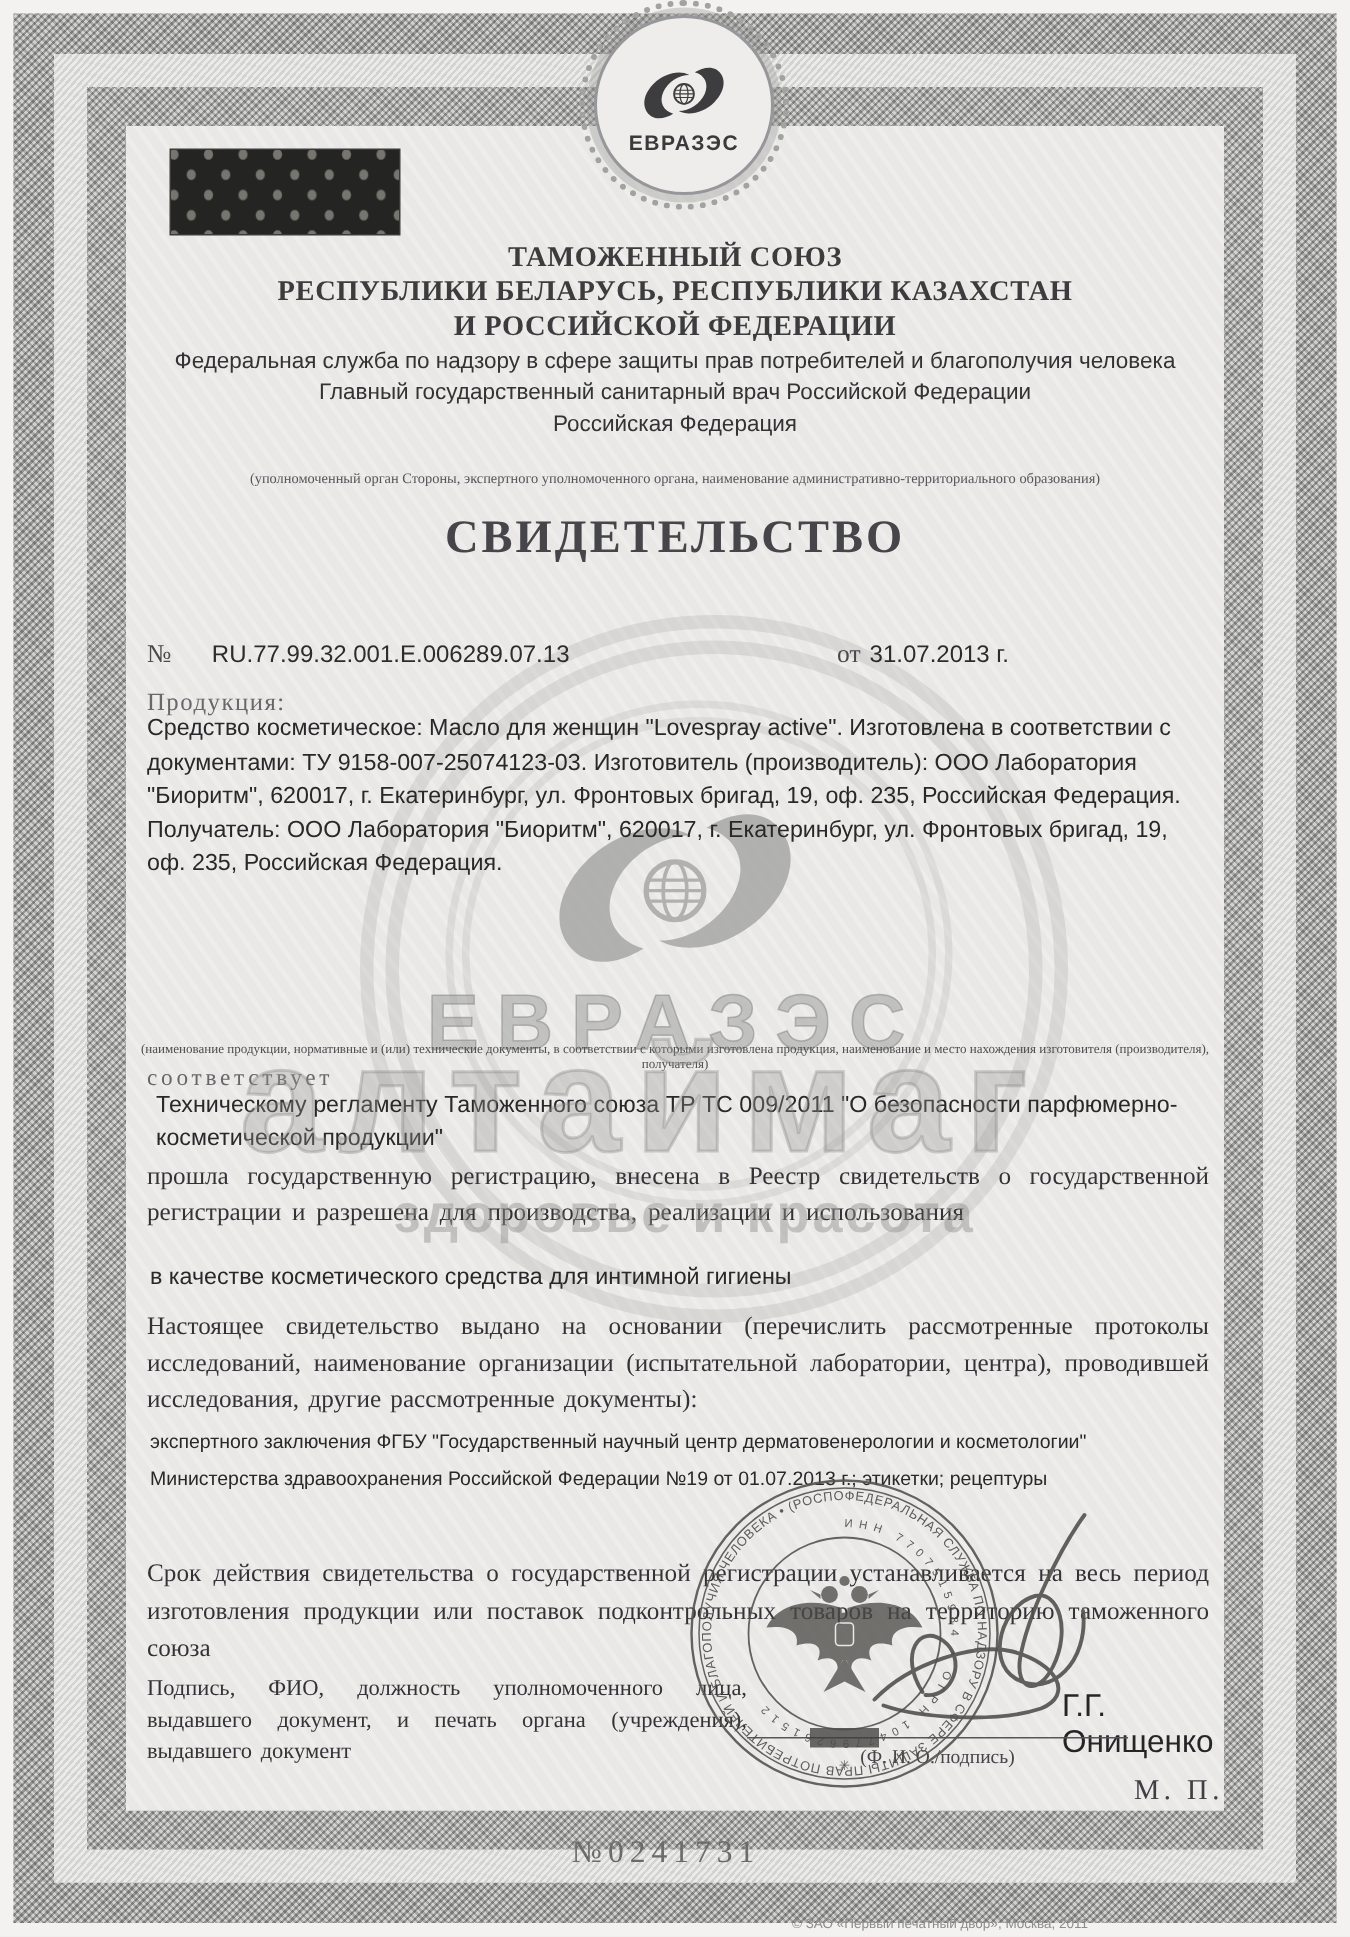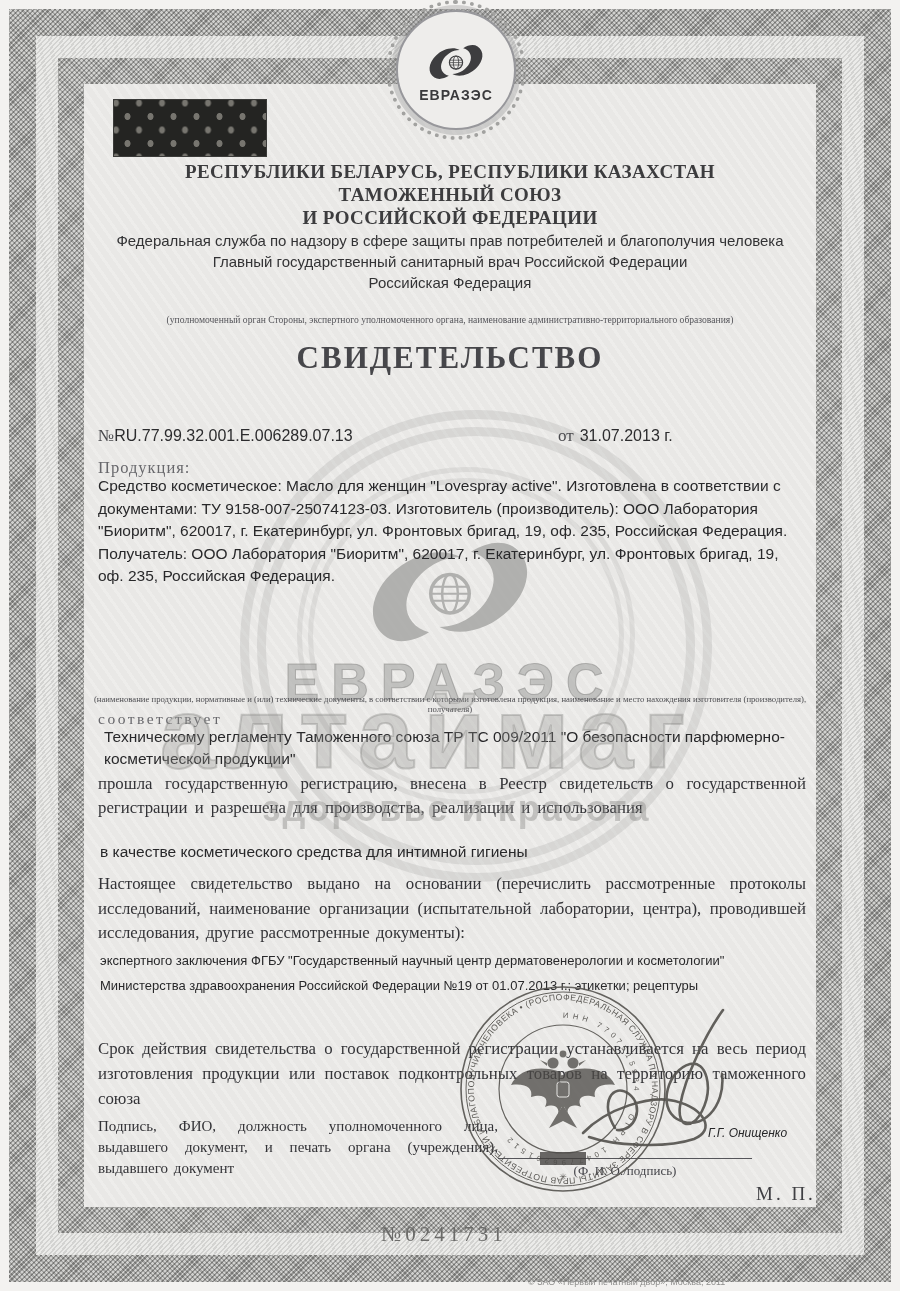--- a/index.html
+++ b/index.html
@@ -39,38 +39,38 @@
     box-shadow:0 0 0 1px #3a3a38;}
   
   .h-serif{top:76px;font-weight:bold;font-size:19px;line-height:23px;color:#3c3c3e;letter-spacing:.4px;}
   .h-sans{top:146px;font-size:15px;line-height:21px;color:#333335;font-family:"Liberation Sans",sans-serif;}
   .auth-note{top:230px;font-size:9.6px;color:#55555a;}
   .title{top:256px;font-size:31px;font-weight:bold;letter-spacing:2px;color:#46464a;}
   .subtitle{top:306px;font-size:20px;font-weight:bold;letter-spacing:2.5px;color:#3c3c40;}
   
   .numrow{top:342px;left:14px;right:14px;font-size:17px;}
   .numrow .no{color:#4a4a4e;}
-  .numrow .val{font-family:"Liberation Sans",sans-serif;font-size:16px;color:#2c2c2e;margin-left:0;}
+  .numrow .val{font-family:"Liberation Sans",sans-serif;font-size:16px;color:#2c2c2e;margin-left:27px;}
   .numrow .ot{position:absolute;left:460px;color:#4a4a4e;}
   .numrow .date{font-family:"Liberation Sans",sans-serif;font-size:16px;color:#2c2c2e;margin-left:6px;}
   
   .prod-label{top:374px;left:14px;font-size:16.5px;color:#68686c;letter-spacing:1px;}
   .prod-text{top:391px;left:14px;width:708px;font-size:15.5px;line-height:22.5px;color:#28282a;}
   .prod-note{top:610px;font-size:8.7px;color:#4e4e52;}
   
   .conf-label{top:626px;left:14px;font-size:15.5px;color:#67676b;letter-spacing:2.5px;}
   .conf-text{top:642px;left:20px;width:700px;font-size:15.5px;line-height:22px;color:#28282a;}
   
   .reg-text{top:688px;left:14px;width:708px;font-size:16.8px;line-height:24px;word-spacing:3px;color:#333337;}
   .usage-text{top:759px;left:16px;width:700px;font-size:15.5px;color:#28282a;}
   .basis-text{top:788px;left:14px;width:708px;font-size:16.8px;line-height:24.5px;word-spacing:2px;color:#333337;}
   .basis-details{top:864px;left:16px;width:690px;font-size:13px;line-height:25px;color:#28282a;}
   .validity-text{top:952px;left:14px;width:708px;font-size:16.8px;line-height:25px;word-spacing:3px;color:#333337;}
   .sign-note{top:1032px;left:14px;width:400px;font-size:15px;line-height:21px;word-spacing:2px;color:#333337;}
-  .signatory{top:1042px;left:624px;font-size:12px;color:#252527;font-style:italic;}
+  .signatory{top:1042px;left:624px;font-size:21px;color:#252527;}
   .sigline{top:1074px;left:414px;width:254px;border-top:1.5px solid #55555a;}
   .sigcaption{top:1079px;left:414px;width:254px;text-align:center;font-size:13px;color:#45454a;}
   .formnum{top:1096px;left:255px;width:210px;text-align:center;font-size:21px;letter-spacing:4px;color:#6b6b69;margin-top:42px;}
   .mp{top:1099px;left:672px;font-size:19px;letter-spacing:3px;color:#3f3f43;}
   
   .wm-rings{pointer-events:none;}
   .ring1{left:156px;top:326px;width:420px;height:420px;border:26px double rgba(150,150,148,.22);border-radius:50%;}
   .ring2{left:213px;top:383px;width:306px;height:306px;border:16px double rgba(150,150,148,.18);border-radius:50%;}
   .wm-logo{left:246px;top:438px;width:240px;height:140px;color:#a7a7a5;opacity:.85;pointer-events:none;}
   .wm-emblem-label{top:568px;font-family:"Liberation Sans",sans-serif;font-weight:bold;font-size:52px;
@@ -114,22 +114,22 @@
     <div class="abs wm-rings ring1"></div>
     <div class="abs wm-rings ring2"></div>
     <svg class="abs wm-logo" viewBox="0 0 100 80">
         <use href="#eurasec-logo"></use>
       </svg>
     <div class="abs ctr wm-emblem-label">ЕВРАЗЭС</div>
     <div class="abs wm-shop">алтаймаг</div>
     <div class="abs ctr wm-tagline">здоровье и красота</div>
 
     <div class="abs ctr h-serif">
+      <div>ТАМОЖЕННЫЙ СОЮЗ</div>
       <div>РЕСПУБЛИКИ БЕЛАРУСЬ, РЕСПУБЛИКИ КАЗАХСТАН</div>
-      <div>ТАМОЖЕННЫЙ СОЮЗ</div>
       <div>И РОССИЙСКОЙ ФЕДЕРАЦИИ</div>
     </div>
     <div class="abs ctr h-sans">
       <div>Федеральная служба по надзору в сфере защиты прав потребителей и благополучия человека</div>
       <div>Главный государственный санитарный врач Российской Федерации</div>
       <div>Российская Федерация</div>
     </div>
     <div class="abs ctr auth-note">(уполномоченный орган Стороны, экспертного уполномоченного органа, наименование административно-территориального образования)</div>
 
     <div class="abs ctr title">СВИДЕТЕЛЬСТВО</div>

